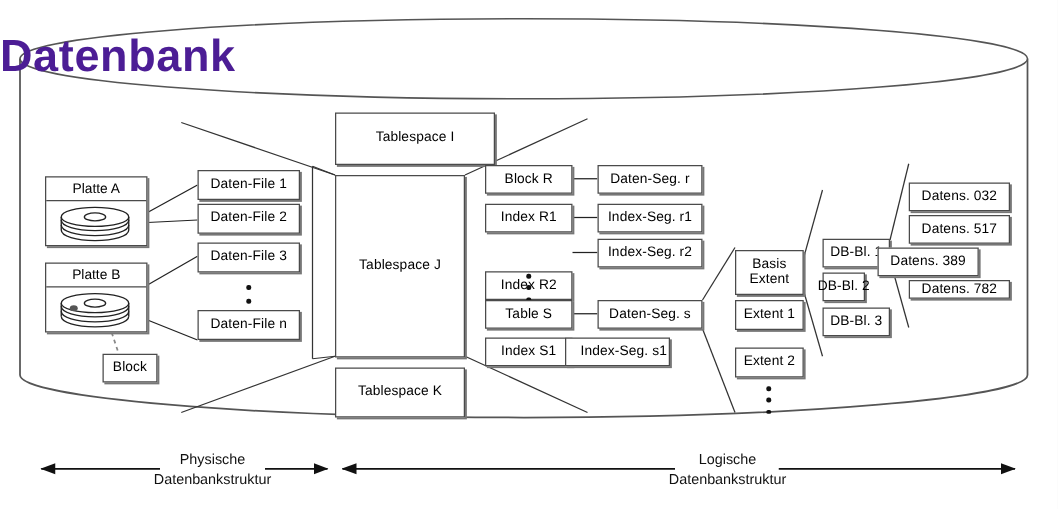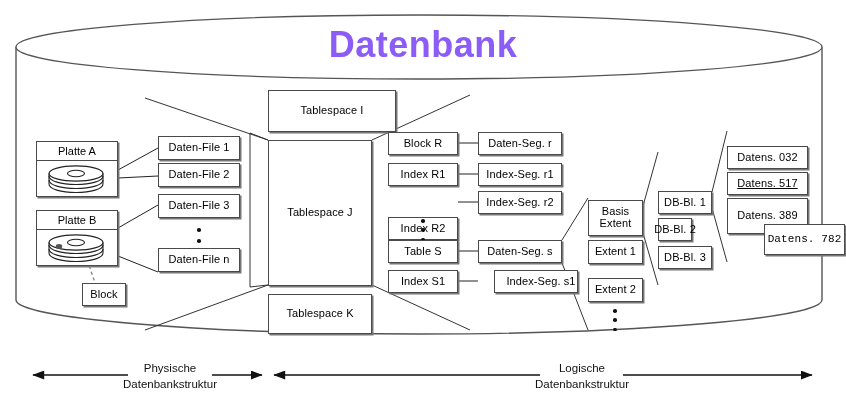--- a/index.html
+++ b/index.html
@@ -25,25 +25,25 @@
     border:1px solid #4a4a4a;
     box-shadow:1.5px 1.5px 0 0 #777;
     font-size:11px;
     line-height:1.05;
     letter-spacing:0.1px;
     box-sizing:border-box;
     white-space:nowrap;
   }
   #title{
     position:absolute;left:0;top:24px;width:846px;
-    text-align:center;
+    text-align:left;
     font-size:36px;
     font-weight:600;
     letter-spacing:0.5px;
-    color:#8b5cf6;
+    color:#4c1d95;
   }
   .vdots{
     position:absolute;
     width:14px;
     display:flex;flex-direction:column;align-items:center;justify-content:space-between;
   }
   .vdots i{display:block;width:3.5px;height:3.5px;border-radius:50%;background:#111;}
   .axlabel{
     position:absolute;
     text-align:center;
@@ -197,42 +197,42 @@
       <i></i>
       <i></i>
     </div>
   <div class="lbl" style="left:388px;top:240px;width:70px;height:23px;">Table S</div>
   <div class="lbl" style="left:388px;top:270px;width:70px;height:23px;">Index S1</div>
 
   <div class="lbl" style="left:478px;top:132px;width:84px;height:23px;">Daten-Seg. r</div>
   <div class="lbl" style="left:478px;top:163px;width:84px;height:23px;">Index-Seg. r1</div>
   <div class="lbl" style="left:478px;top:191px;width:84px;height:23px;">Index-Seg. r2</div>
   <div class="lbl" style="left:478px;top:240px;width:84px;height:23px;">Daten-Seg. s</div>
-  <div class="lbl" style="left:494px;top:270px;width:84px;height:23px;padding-left:10px;">Index-Seg. s1</div>
+  <div class="lbl" style="left:452px;top:270px;width:84px;height:23px;padding-left:10px;">Index-Seg. s1</div>
 
   <div class="lbl" style="left:588px;top:200px;width:55px;height:36px;flex-direction:column;">
     <span>Basis</span>
     <span>Extent</span>
   </div>
   <div class="lbl" style="left:588px;top:240px;width:55px;height:24px;">Extent 1</div>
   <div class="lbl" style="left:588px;top:278px;width:55px;height:24px;text-align:right;">Extent 2</div>
   <div class="vdots" style="left:608px;top:309px;height:22px;">
       <i></i>
       <i></i>
       <i></i>
     </div>
 
   <div class="lbl" style="left:658px;top:191px;width:54px;height:23px;">DB-Bl. 1</div>
   <div class="lbl" style="left:658px;top:218px;width:34px;height:23px;">DB-Bl. 2</div>
   <div class="lbl" style="left:658px;top:246px;width:54px;height:23px;">DB-Bl. 3</div>
 
   <div class="lbl" style="left:727px;top:146px;width:81px;height:23px;">Datens. 032</div>
-  <div class="lbl" style="left:727px;top:172px;width:81px;height:23px;text-decoration:underline;">Datens. 517</div>
-  <div class="lbl" style="left:727px;top:198px;width:81px;height:36px;">Datens. 389</div>
-  <div class="lbl" style="left:764px;top:224px;width:81px;height:31px;font-family:Liberation Mono, monospace;">Datens. 782</div>
+  <div class="lbl" style="left:727px;top:172px;width:81px;height:23px;">Datens. 517</div>
+  <div class="lbl" style="left:702px;top:198px;width:81px;height:23px;">Datens. 389</div>
+  <div class="lbl" style="left:727px;top:224px;width:81px;height:15px;">Datens. 782</div>
 
   <div class="axlabel" style="left:95px;top:361px;width:150px;">
     <div>Physische</div>
     <div>Datenbankstruktur</div>
   </div>
   <div class="axlabel" style="left:507px;top:361px;width:150px;">
     <div>Logische</div>
     <div>Datenbankstruktur</div>
   </div>
 

